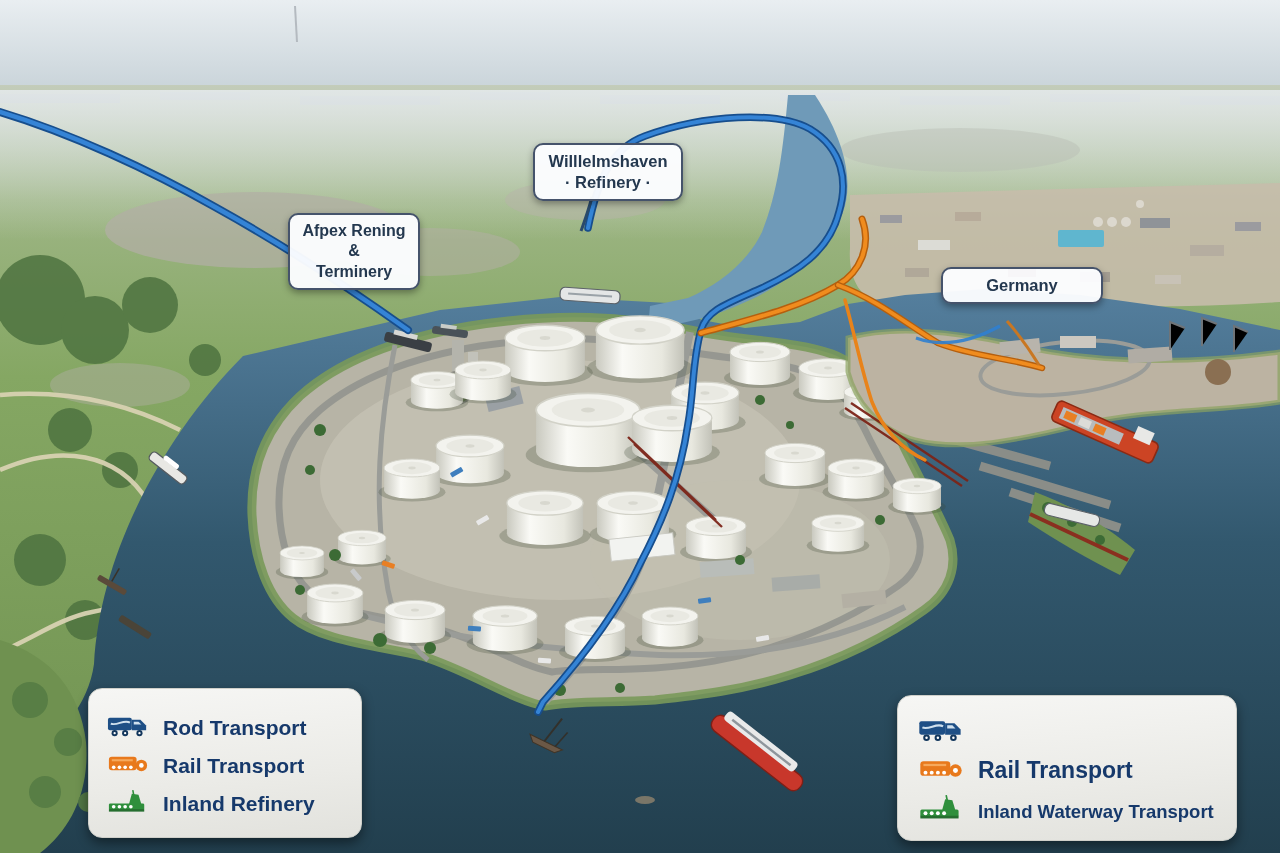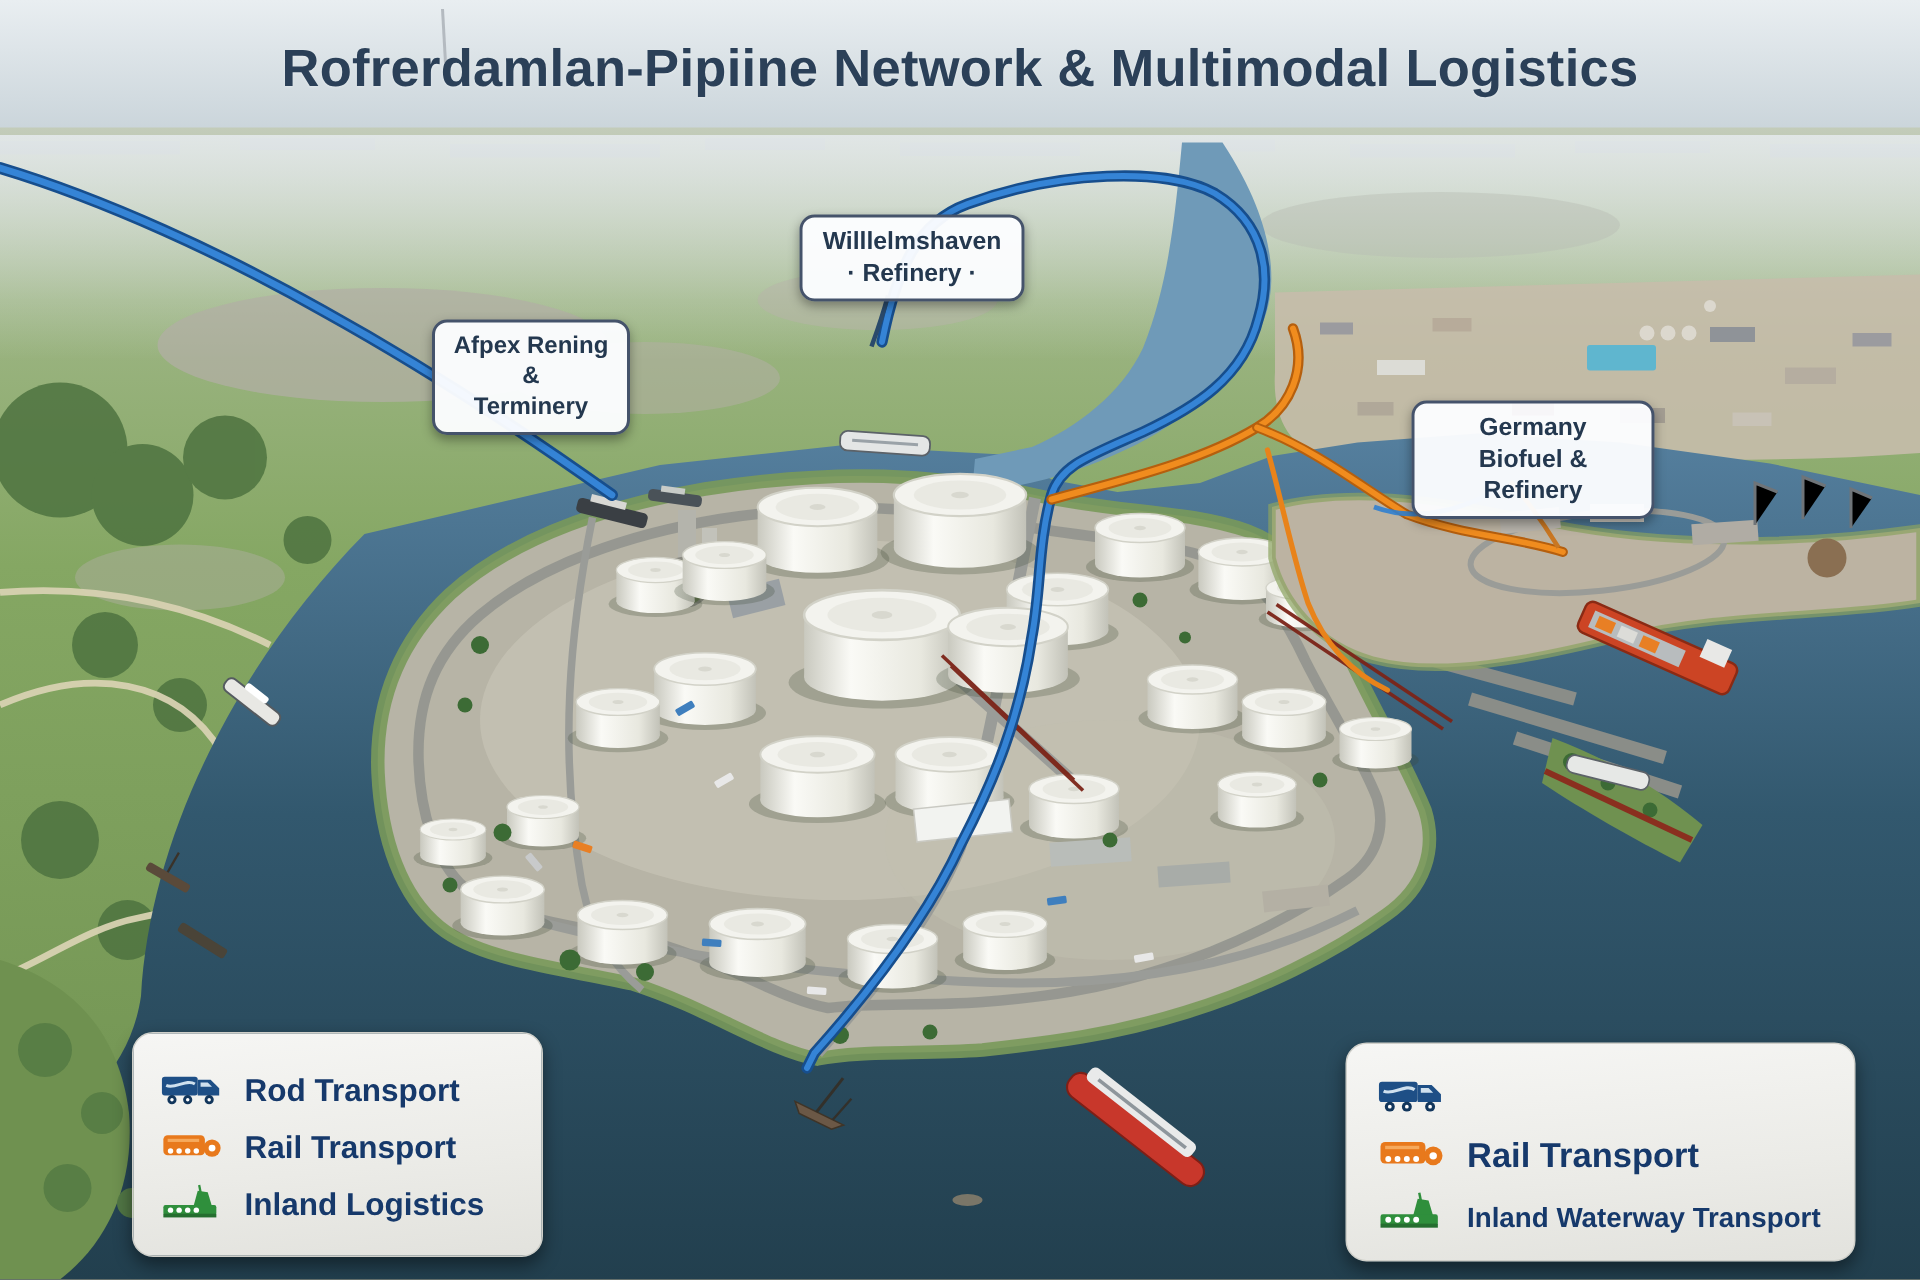--- a/index.html
+++ b/index.html
@@ -339,35 +339,33 @@
     <path d="M838,285 C878,300 908,325 938,343 C975,357 1010,358 1042,368" fill="none" stroke="#b55f0e" stroke-width="6.5" stroke-linecap="round"></path>
     <path d="M838,285 C878,300 908,325 938,343 C975,357 1010,358 1042,368" fill="none" stroke="#f08c1e" stroke-width="3.8" stroke-linecap="round"></path>
     <path d="M845,300 C856,340 862,372 872,402 C884,432 904,450 925,460" fill="none" stroke="#e8831a" stroke-width="3.5" stroke-linecap="round"></path>
 
     <path d="M1000,326 C965,345 938,346 916,338" fill="none" stroke="#2f7fd0" stroke-width="3.2" opacity="0.9"></path>
 
     <path d="M592,197 C588,212 585,220 581,231" fill="none" stroke="#2a4a6b" stroke-width="3"></path>
     <path d="M1007,321 C1022,338 1031,352 1039,365" fill="none" stroke="#c97722" stroke-width="3"></path>
   </svg>
 
-  <div class="map-title">Rofrerdamlan-Pipiine Network &amp; Multimodal Logistics</div>
 
   <div class="callout" id="callout-willelmshaven">
     <span class="l1">Willlelmshaven</span>
     <span class="l2">· Refinery ·</span>
   </div>
 
   <div class="callout" id="callout-afpex">
     <span class="l1">Afpex Rening &amp;</span>
     <span class="l2">Terminery</span>
   </div>
 
   <div class="callout" id="callout-germany">
     <span class="l1">Germany</span>
-    <span class="l2">Biofuel &amp; Refinery</span>
   </div>
 
   <div class="legend" id="legend-left">
     <div class="legend-item li-1">
       <span class="licon">
         <svg width="42" height="29" viewBox="0 0 44 30">
           <rect x="1" y="7" width="25" height="13" rx="2" fill="#1e4f86"></rect>
           <path d="M26,9 h9 l6,6 v5 h-15 z" fill="#1e4f86"></path>
           <polygon points="28,11 33,11 36,14 28,14" fill="#cfe0ee"></polygon>
           <path d="M4,13 c6,3 14,-5 20,-1" stroke="#cfe0ee" stroke-width="2" fill="none"></path>
@@ -402,21 +400,21 @@
           <path d="M26,7 l7,1 l3,10 h-13 z" fill="#2f8f3c"></path>
           <line x1="28" y1="8" x2="27" y2="3" stroke="#2f8f3c" stroke-width="1.6"></line>
           <rect x="2" y="17" width="37" height="7" rx="1.5" fill="#2f8f3c"></rect>
           <rect x="2" y="23" width="37" height="2.6" fill="#256e2f"></rect>
           <circle cx="7" cy="20.5" r="1.9" fill="#fff"></circle>
             <circle cx="13" cy="20.5" r="1.9" fill="#fff"></circle>
           <circle cx="19" cy="20.5" r="1.9" fill="#fff"></circle>
             <circle cx="25" cy="20.5" r="1.9" fill="#fff"></circle>
         </svg>
       </span>
-      <span class="llabel">Inland Logistics</span>
+      <span class="llabel">Inland Refinery</span>
     </div>
   </div>
 
   <div class="legend" id="legend-right">
     <div class="legend-item li-1">
       <span class="licon">
         <svg width="46" height="31" viewBox="0 0 44 30">
           <rect x="1" y="7" width="25" height="13" rx="2" fill="#1e4f86"></rect>
           <path d="M26,9 h9 l6,6 v5 h-15 z" fill="#1e4f86"></path>
           <polygon points="28,11 33,11 36,14 28,14" fill="#cfe0ee"></polygon>

